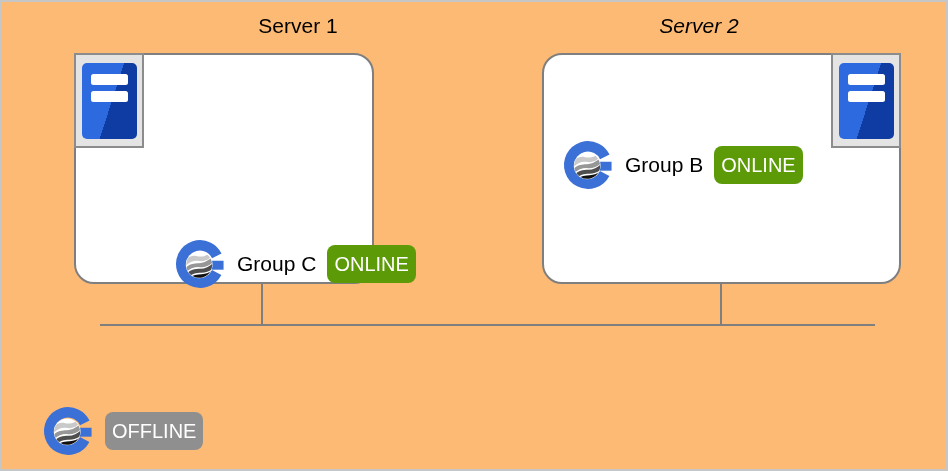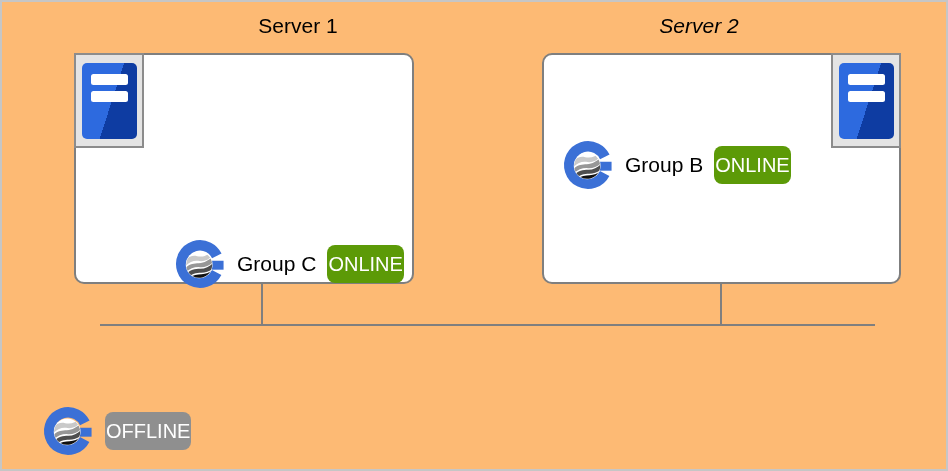--- a/index.html
+++ b/index.html
@@ -5,57 +5,57 @@
   html,body{margin:0;padding:0;background:#fff;font-family:"Liberation Sans",sans-serif;}
   .canvas{
     position:relative;width:948px;height:471px;box-sizing:border-box;
     background:#fdba74;border:2px solid var(--canvas-border,#c6c6c6);overflow:hidden;
   }
   .server-title{
     position:absolute;width:200px;text-align:center;font-size:21px;color:#000;top:12px;
   }
   .server-box{
     position:absolute;box-sizing:border-box;border:2px solid var(--box-border,#7f7f7f);
-    border-radius:10px;background:#fff;
+    border-radius:20px;background:#fff;
   }
   .server-frame{
     position:absolute;width:70px;height:95px;box-sizing:border-box;
     background:var(--icon-frame-bg,#e4e4e4);border:2px solid var(--icon-frame-border,#8c8c8c);
     display:flex;align-items:center;justify-content:center;
   }
   .server-frame.left{left:-2px;top:-2px;}
   .server-frame.right{right:-2px;top:-2px;}
   .tower{
     width:55px;height:76px;border-radius:5px;box-sizing:border-box;
     background:linear-gradient(108deg,var(--server-icon-blue-light,#2d6adf) 53%,var(--server-icon-blue-dark,#0e3ca2) 53%);
     display:flex;flex-direction:column;align-items:center;padding-top:11px;gap:6px;
   }
   .tower .bar{width:37px;height:11px;background:#fff;border-radius:2.5px;}
   .group-row{position:absolute;display:flex;align-items:center;}
   .g-icon{width:52px;height:52px;flex:0 0 auto;display:block;}
   .group-label{margin-left:11px;font-size:21px;color:#000;white-space:nowrap;}
   .status-badge{
-    margin-left:11px;height:38px;padding:0 1px;border-radius:8px;background:#8f8f8f;
+    margin-left:11px;height:38px;padding:0 7px;border-radius:8px;background:#8f8f8f;
     color:#fff;font-size:20px;display:flex;align-items:center;white-space:nowrap;
   }
   .connector{position:absolute;background:var(--connector,#7f7f7f);}
 </style>
 </head>
 <body>
 
 <div class="canvas">
 
   <div class="server-title" style="left:196px;">Server 1</div>
   <div class="server-title" style="left:597px;font-style:italic;">Server 2</div>
 
   <div class="connector" style="left:259px;top:281px;width:2px;height:43px;"></div>
   <div class="connector" style="left:718px;top:281px;width:2px;height:43px;"></div>
   <div class="connector" style="left:98px;top:322px;width:775px;height:2px;"></div>
 
-  <div class="server-box" style="left:72px;top:51px;width:340px;height:231px;">
+  <div class="server-box" style="left:72px;top:51px;width:300px;height:231px;">
     <div class="server-frame left">
       <div class="tower">
         <div class="bar"></div>
         <div class="bar"></div>
       </div>
     </div>
     <div class="group-row" style="left:98px;top:183px;">
       <span class="g-icon"><svg viewBox="0 0 64 64" width="52" height="52">
             <defs>
               <clipPath id="gs0">

